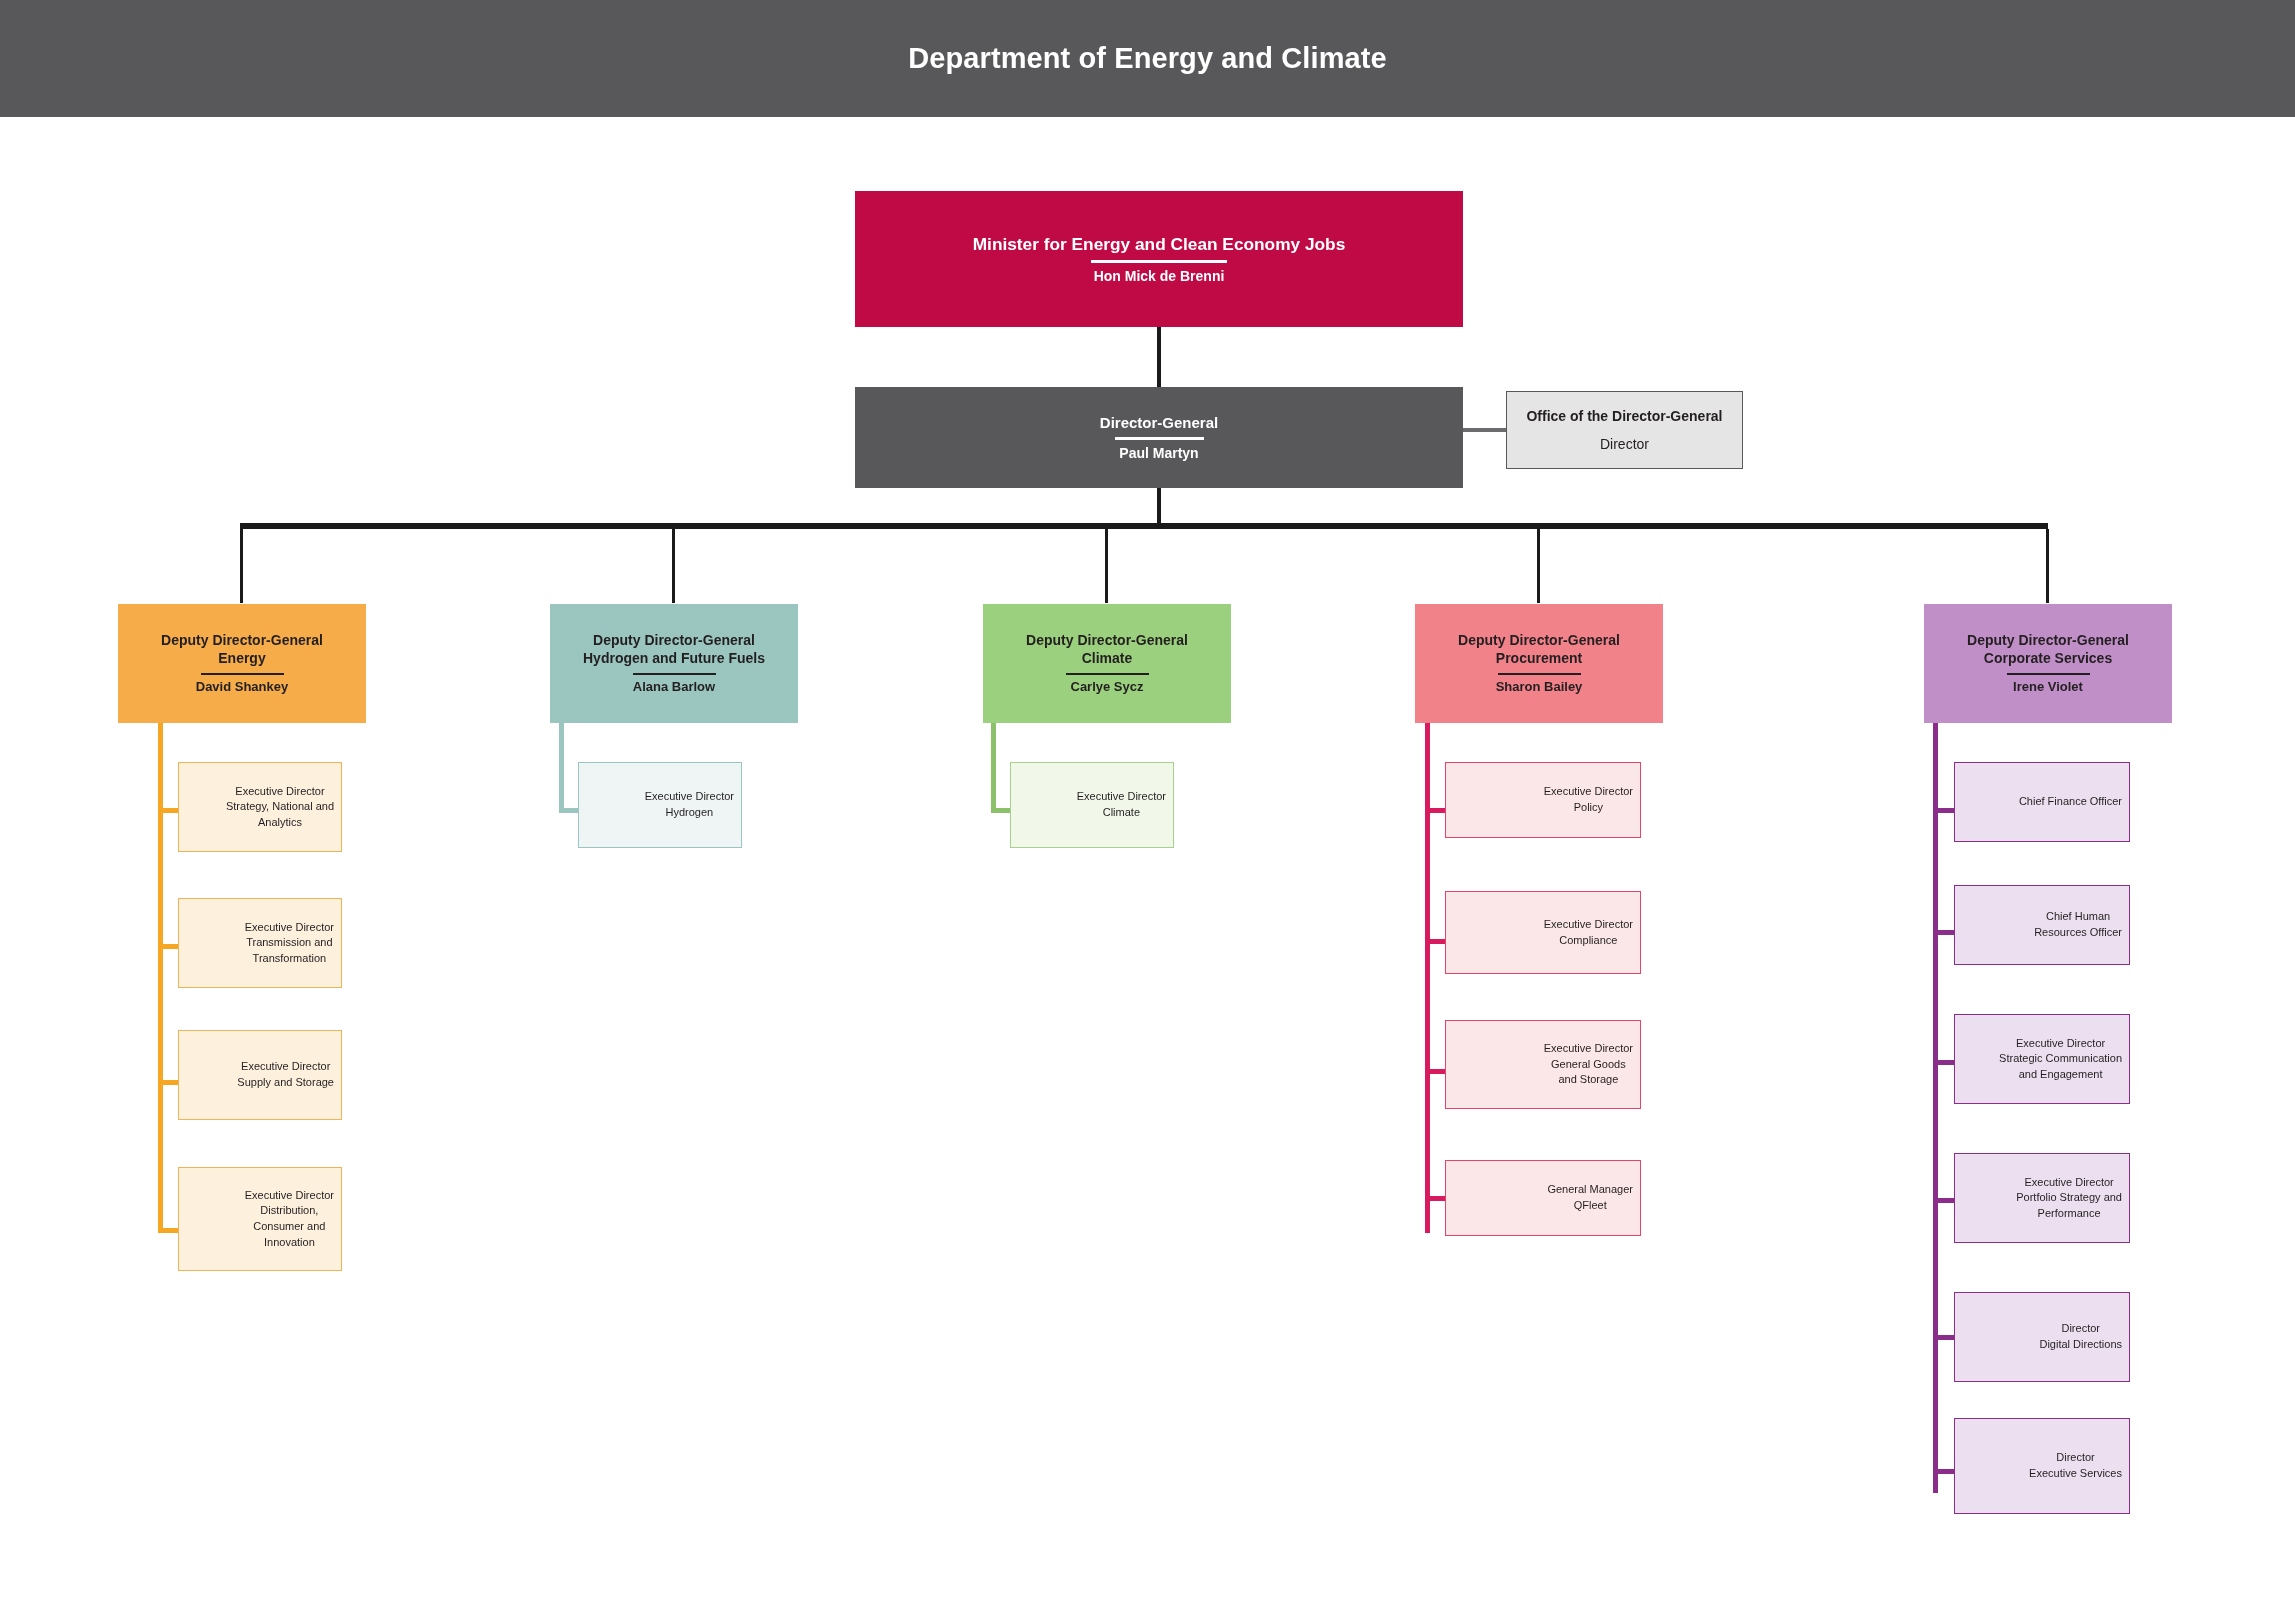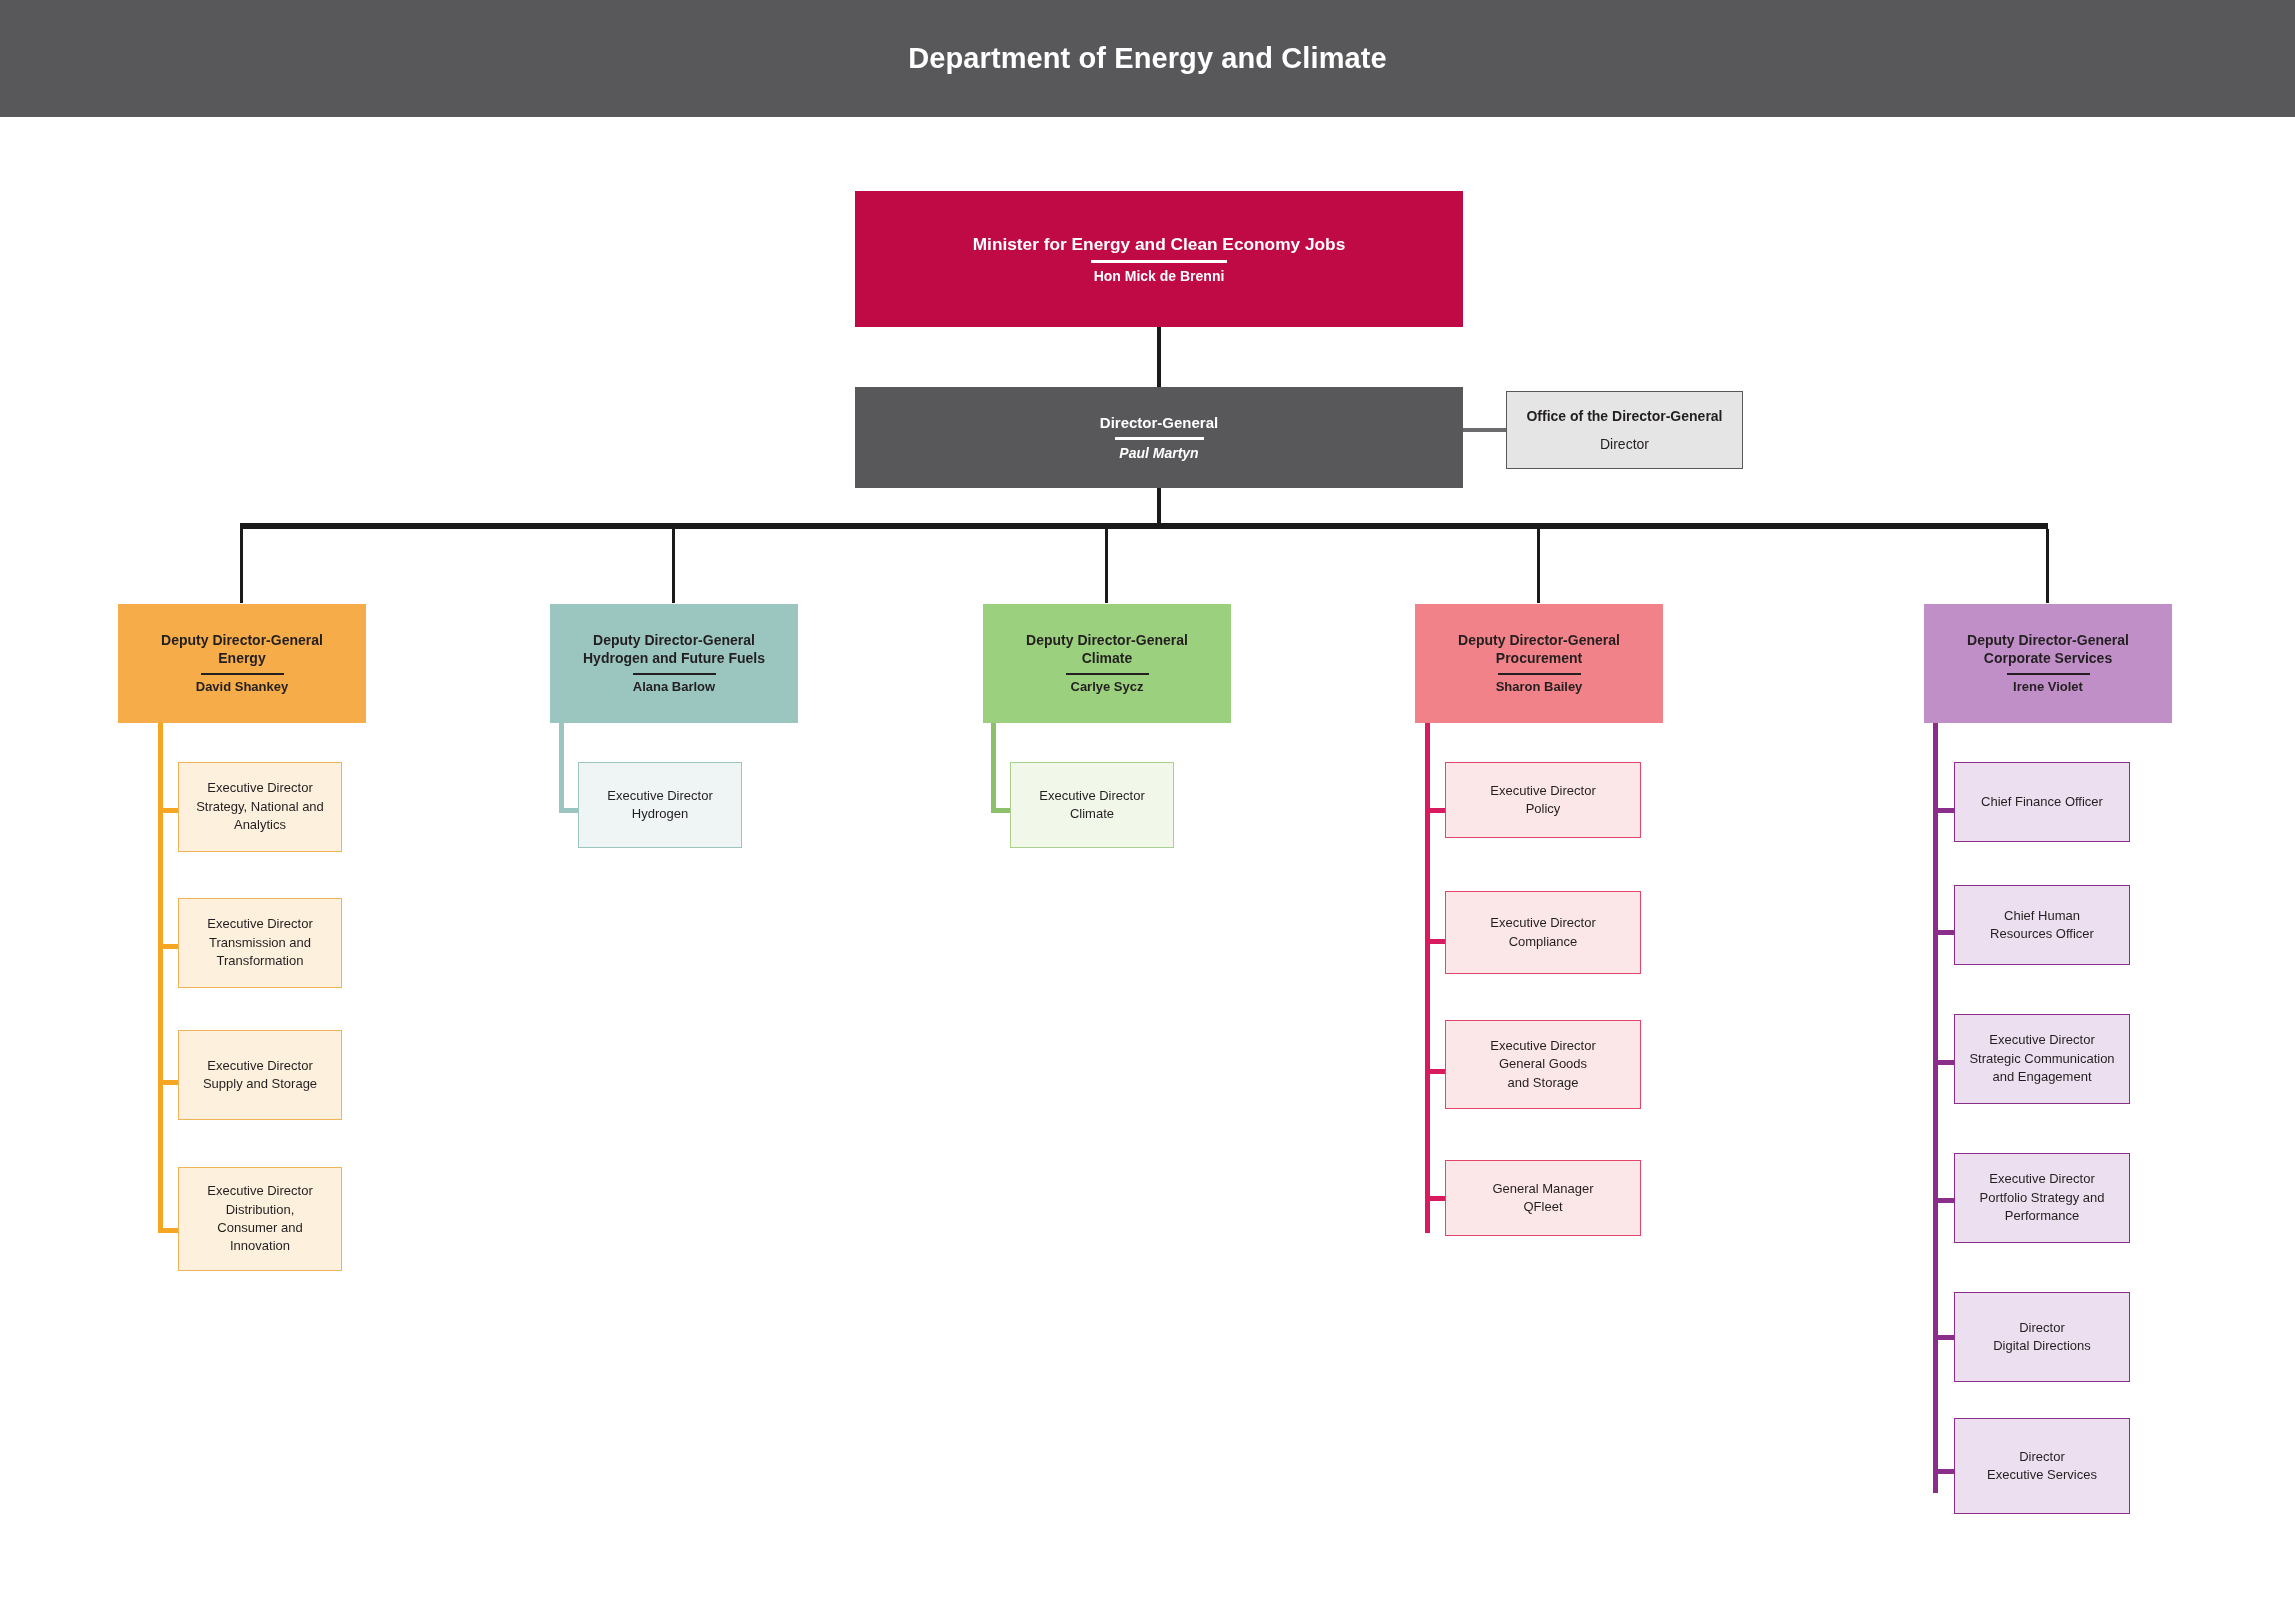--- a/index.html
+++ b/index.html
@@ -85,21 +85,21 @@
   #dg-box {
     left: 855px;
     top: 387px;
     width: 608px;
     height: 101px;
     background: #58585b;
     color: #ffffff;
   }
   #dg-box .role { font-size: 15px; font-weight: bold; }
   #dg-box .rule { width: 89px; background: #ffffff; }
-  #dg-box .person { font-size: 14px; font-style: italic; }
+  #dg-box .person { font-size: 14px; }
 
   #odg-box {
     left: 1506px;
     top: 391px;
     width: 237px;
     height: 78px;
     background: #e5e5e5;
     border: 1.4px solid #58585b;
     color: #231f20;
   }
@@ -122,23 +122,23 @@
   #ddg-climate     { left: 983px; background: #9bd07e; }
   #ddg-procurement { left: 1415px; background: #f28289; }
   #ddg-corporate   { left: 1924px; background: #c08fc8; }
 
   
   .child {
     position: absolute;
     box-sizing: border-box;
     display: flex;
     align-items: center;
-    justify-content: center;
+    justify-content: flex-end;
     text-align: center;
-    font-size: 13px;
+    font-size: 11px;
     line-height: 1.42;
     padding: 4.2px 7px;
     border-width: 1.4px;
     border-style: solid;
   }
   .child-energy    { background: #fdf0dd; border-color: #f0b458; }
   .child-hydrogen  { background: #eef5f4; border-color: #9bc6c0; }
   .child-climate   { background: #f1f8ea; border-color: #a8cf8e; }
   .child-proc      { background: #fce7e8; border-color: #e5456a; }
   .child-corp      { background: #ece0f0; border-color: #8b2d8b; }

